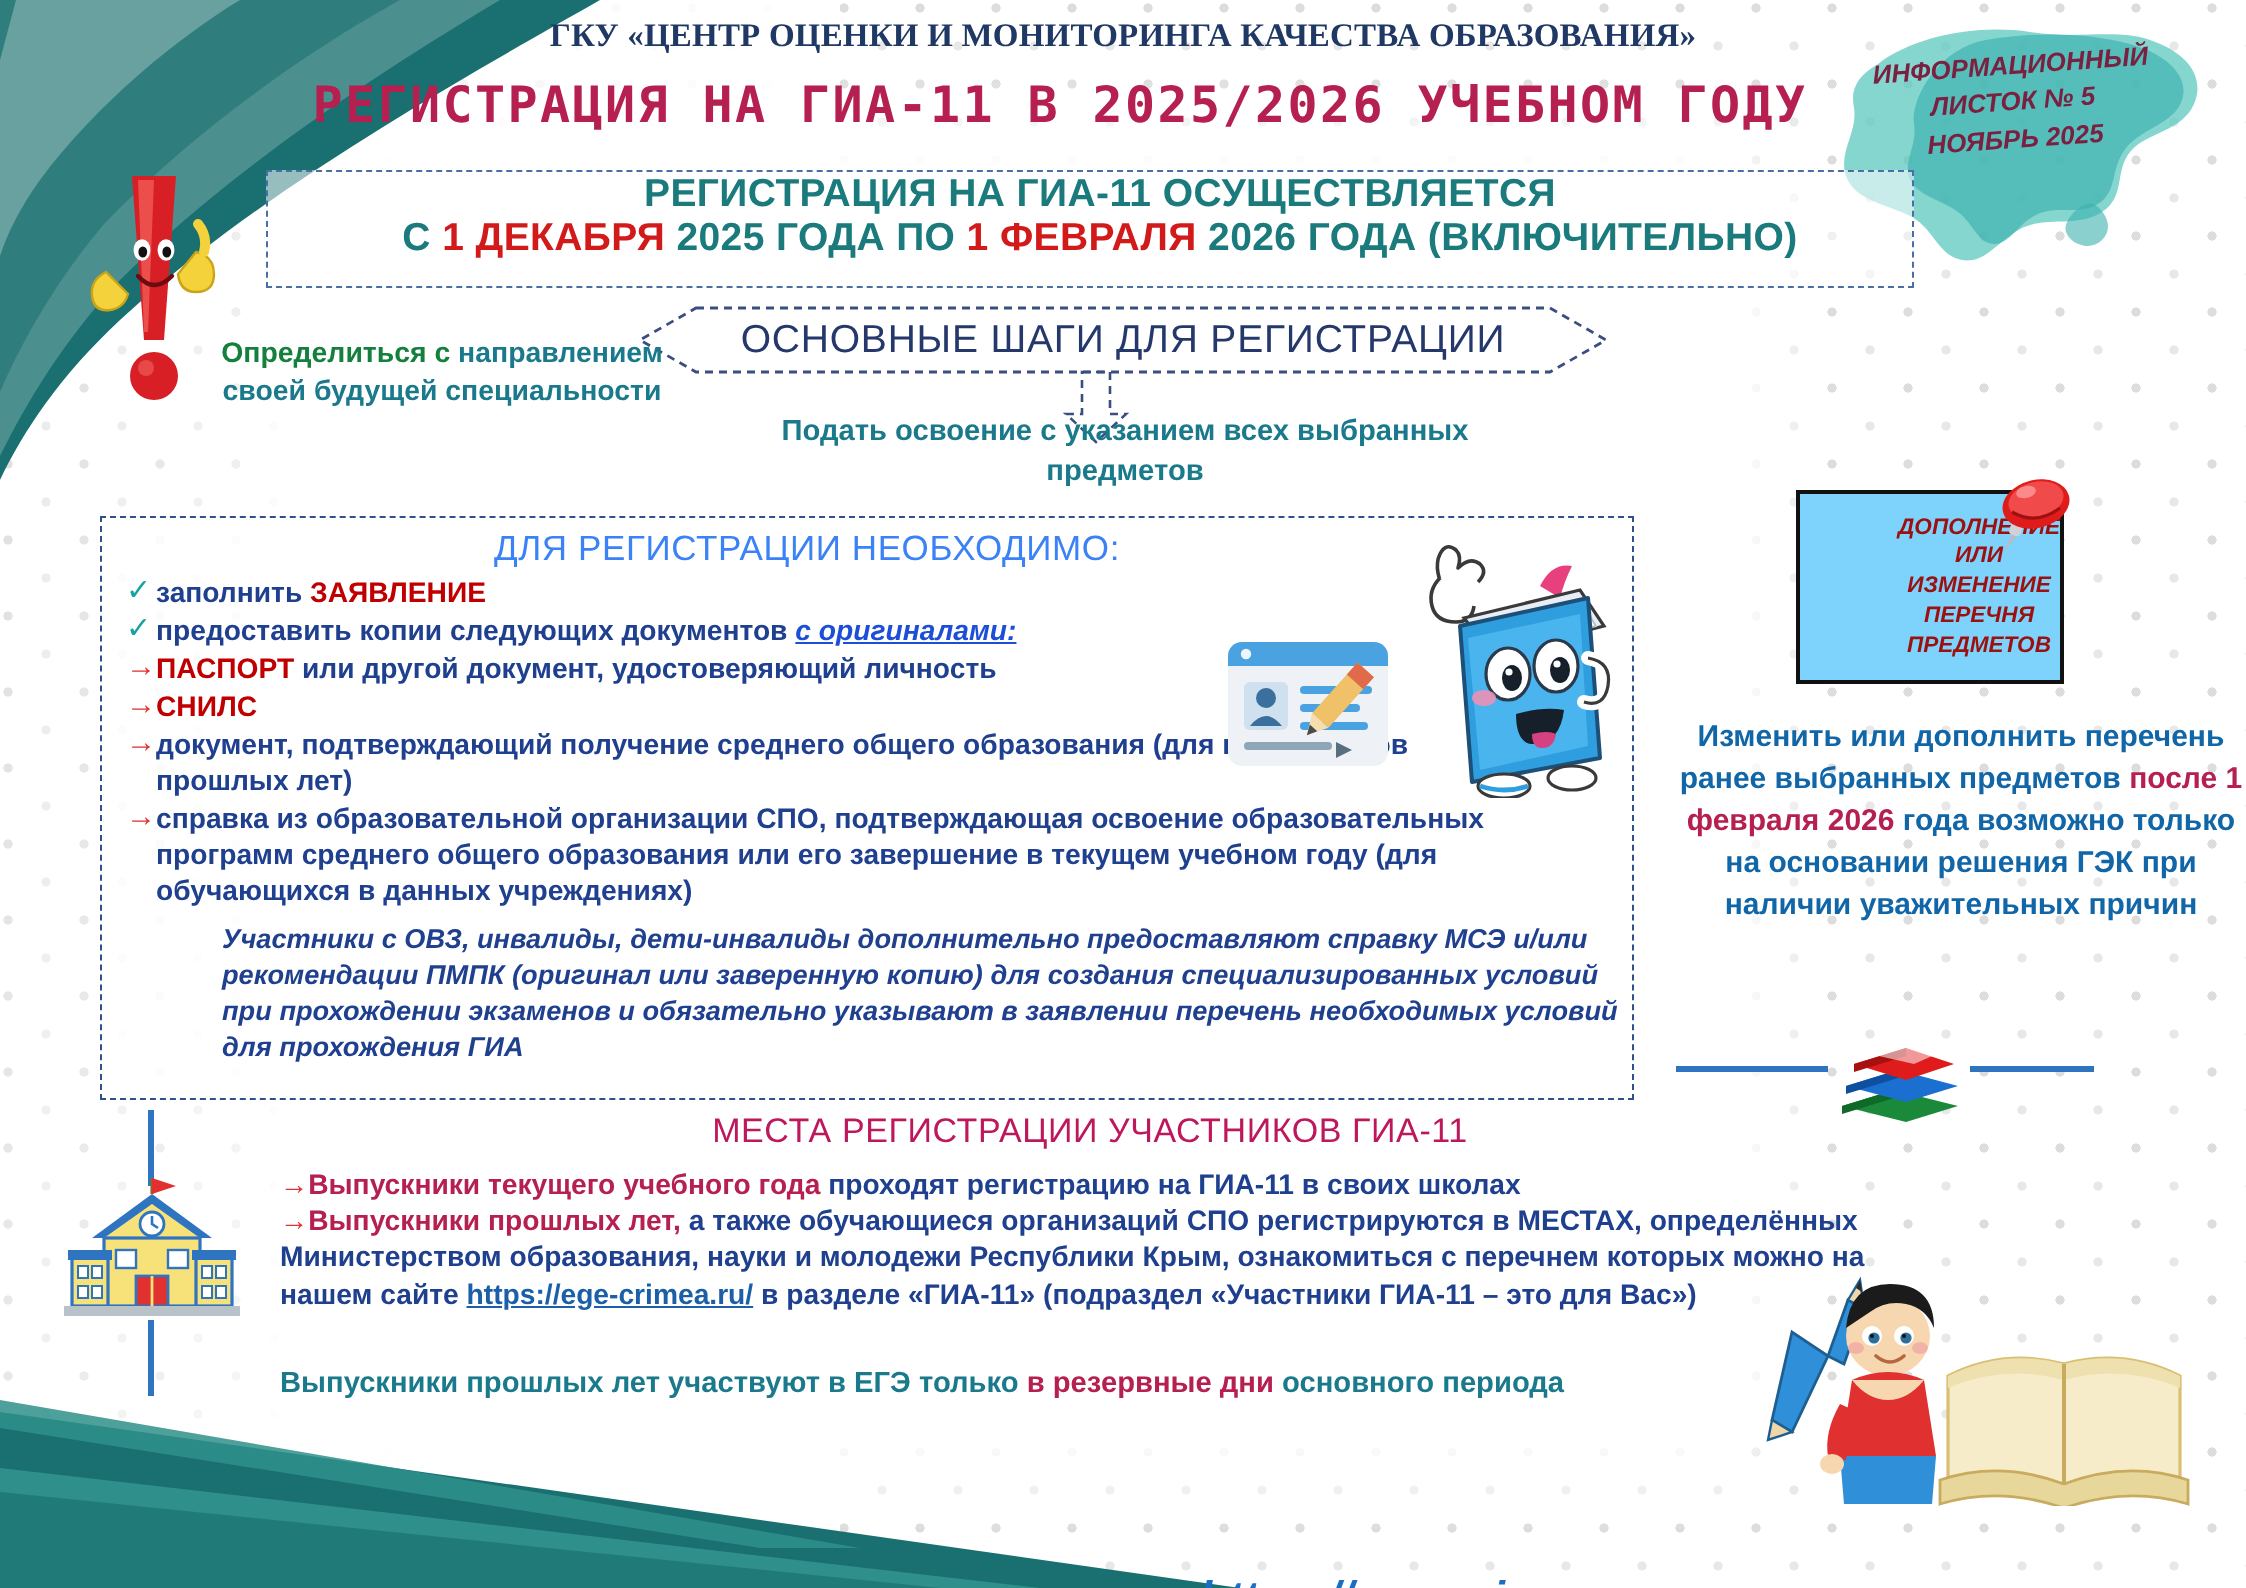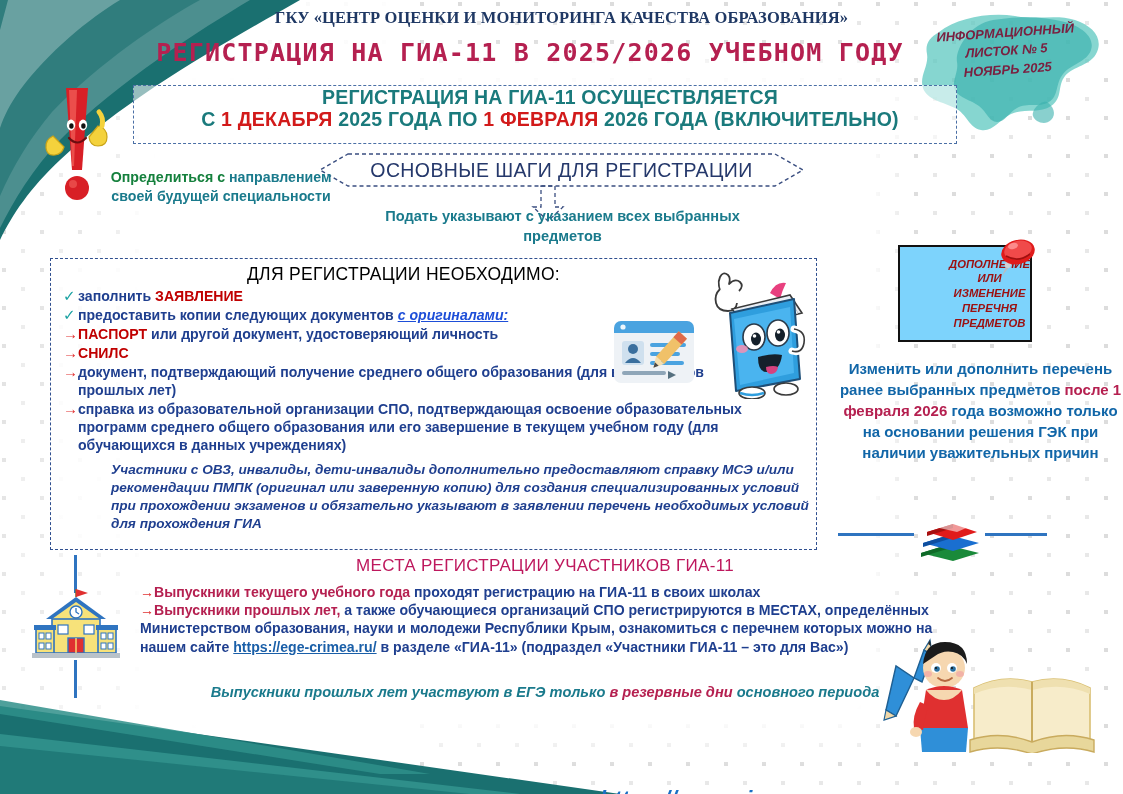--- a/index.html
+++ b/index.html
@@ -116,21 +116,21 @@
   .rule-r{position:absolute;left:985px;top:533px;width:62px;height:3px;background:#2f74c0;z-index:5;}
 
   
   .mainbox{
     position:absolute;left:50px;top:258px;width:765px;height:290px;z-index:6;
     border:1px dashed #2f4f8f;background:rgba(255,255,255,.80);
   }
   .mainbox .head{
     position:absolute;left:0;right:0;top:5px;text-align:center;
     font-family:"Liberation Sans","DejaVu Sans",sans-serif;
-    font-size:17.5px;color:#000000;letter-spacing:.3px;
+    font-size:17.5px;color:#3b82f6;letter-spacing:.3px;
     padding-right:60px;
   }
   .mainbox ul{
     list-style:none;margin:0;padding:0;
     position:absolute;left:12px;top:28px;width:690px;
     font-family:"Liberation Sans","DejaVu Sans",sans-serif;
     font-weight:bold;font-size:14.1px;line-height:1.28;color:#1f3f8f;
   }
   .mainbox li{display:flex;margin-bottom:1px;}
   .mainbox li .mk{flex:0 0 auto;width:15px;color:#19a2a2;font-size:15px;line-height:1.2;}
@@ -154,23 +154,23 @@
   }
   .places-body{
     position:absolute;left:140px;top:583px;width:810px;z-index:6;
     font-family:"Liberation Sans","DejaVu Sans",sans-serif;
     font-weight:bold;font-size:14.1px;line-height:1.29;color:#1f3f8f;
   }
   .places-body .arw{color:#e03030;}
   .places-body .crim{color:#b52050;}
   .places-body a.lnk{color:#1a5fa8;text-decoration:underline;}
   .places-foot{
-    position:absolute;left:140px;top:684px;width:810px;z-index:6;text-align:center;
-    font-family:"Liberation Sans","DejaVu Sans",sans-serif;
-    font-style:italic;font-weight:bold;font-size:14.6px;color:#1a7a8c;
+    position:absolute;left:140px;top:684px;width:810px;z-index:6;
+    font-family:"Liberation Sans","DejaVu Sans",sans-serif;
+    font-weight:bold;font-size:14.6px;color:#1a7a8c;
   }
   .places-foot .crim{color:#b52050;}
 
   .school-ico{position:absolute;left:30px;top:585px;width:92px;height:78px;z-index:6;}
   .vline{position:absolute;left:74px;top:555px;width:3px;height:38px;background:#2f74c0;z-index:5;}
   .vline2{position:absolute;left:74px;top:660px;width:3px;height:38px;background:#2f74c0;z-index:5;}
   .boy-book{position:absolute;left:870px;top:628px;width:250px;height:125px;z-index:6;}
 
   .site-url{
     position:absolute;left:600px;width:420px;top:752px;z-index:7;
@@ -239,21 +239,21 @@
 
   <svg class="down-arrow" viewBox="0 0 38 38">
     <path d="M12,1 L26,1 L26,22 L34,22 L19,36 L4,22 L12,22 Z" fill="none" stroke="#3a4e80" stroke-width="1.3" stroke-dasharray="4,3"></path>
   </svg>
 
   <div class="side-note side-left">
     <span class="c-crim">Определиться с</span>
     <span class="c-teal">направлением своей будущей специальности</span>
   </div>
 
-  <div class="mid-note">Подать указывают с указанием всех выбранных предметов</div>
+  <div class="mid-note">Подать освоение с указанием всех выбранных предметов</div>
 
 
   <svg style="position:absolute;left:36px;top:78px;width:80px;height:140px;z-index:6;" viewBox="0 0 80 140">
     <path d="M30,10 L52,10 L46,92 L36,92 Z" fill="#d81f26"></path>
     <path d="M33,12 L41,12 L38,88 L36,88 Z" fill="#f05a55" opacity="0.8"></path>
     <ellipse cx="41" cy="110" rx="12" ry="12" fill="#d81f26"></ellipse>
     <ellipse cx="37" cy="106" rx="4" ry="4" fill="#f05a55" opacity="0.7"></ellipse>
     <ellipse cx="35" cy="47" rx="4.2" ry="5.4" fill="#fff"></ellipse>
     <ellipse cx="47" cy="47" rx="4.2" ry="5.4" fill="#fff"></ellipse>
     <ellipse cx="35.4" cy="48" rx="2.2" ry="2.8" fill="#111"></ellipse>

